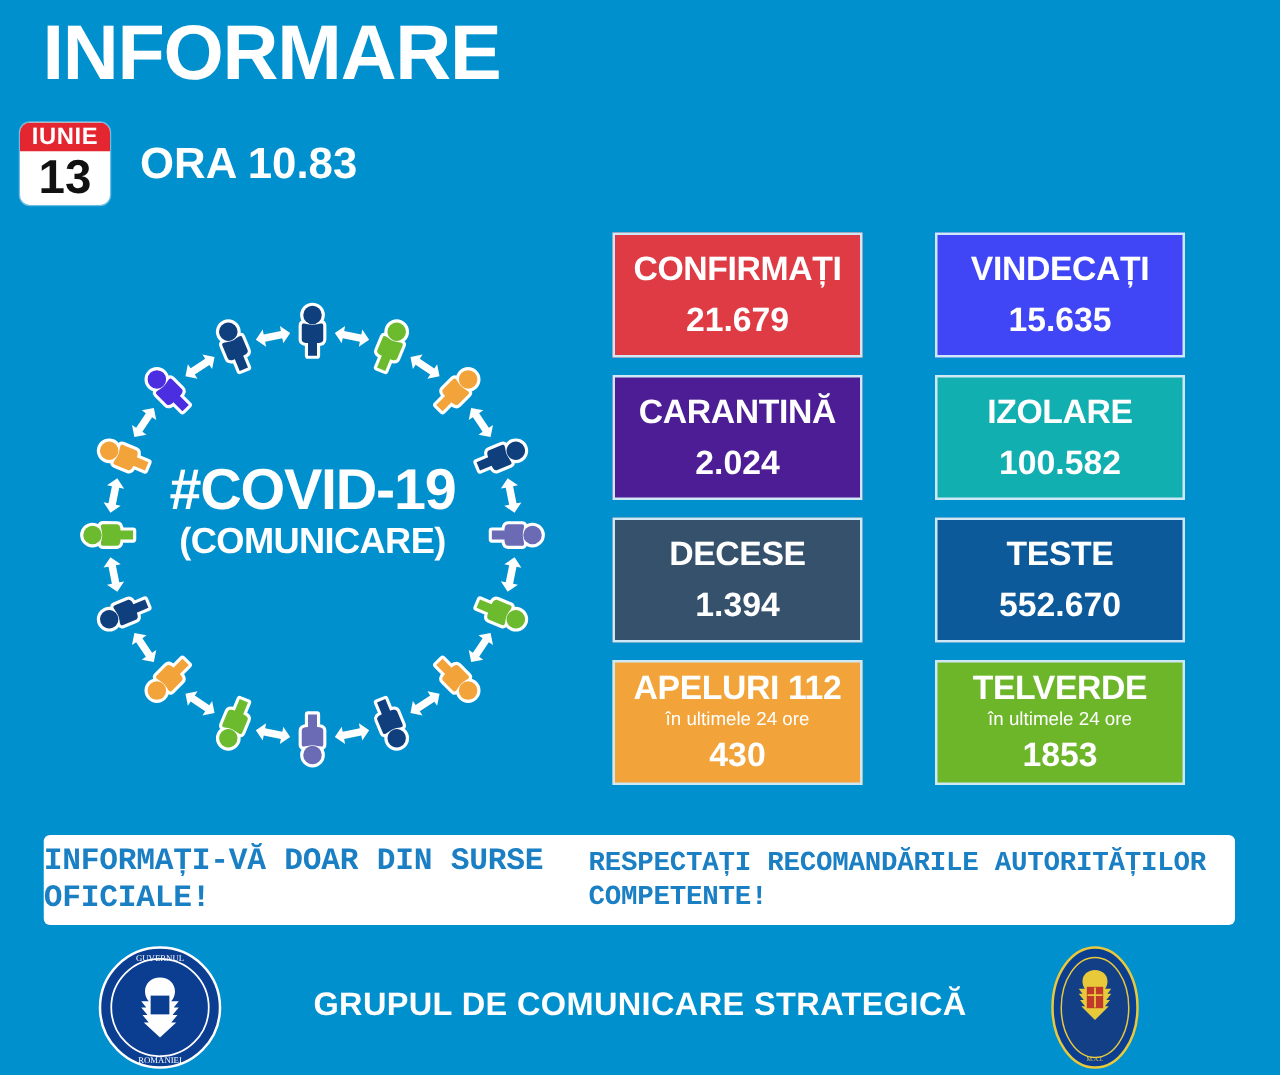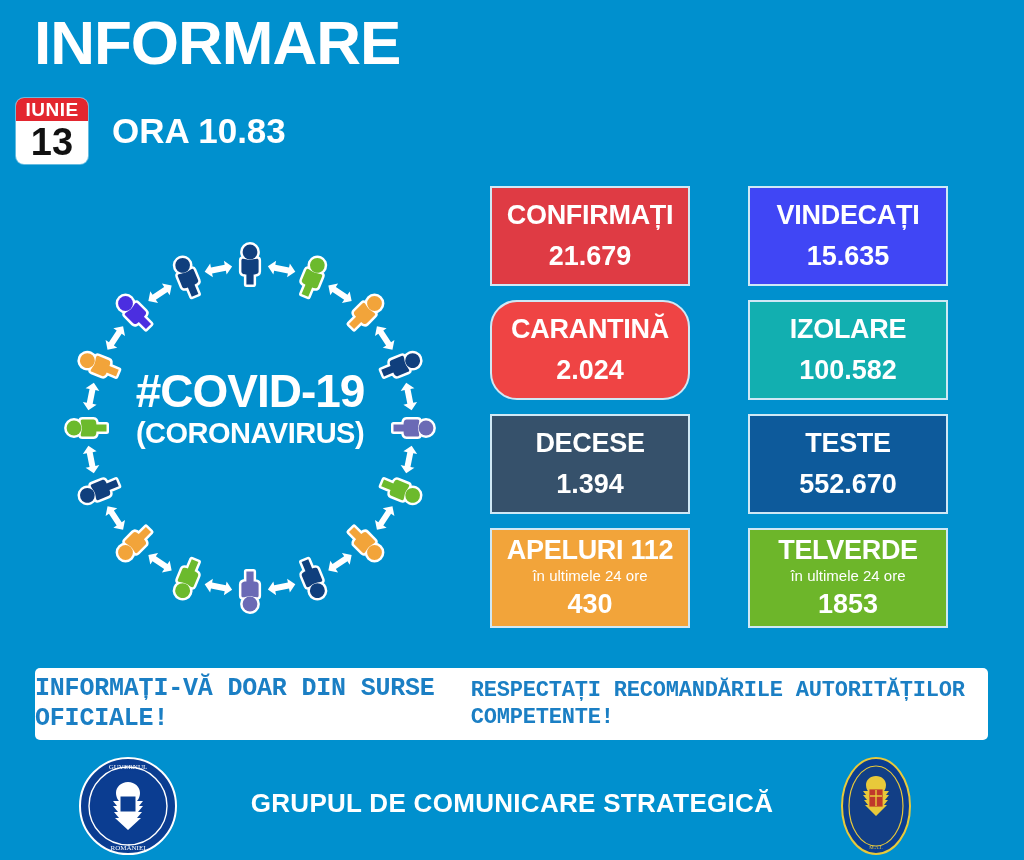--- a/index.html
+++ b/index.html
@@ -274,37 +274,37 @@
             <circle cx="0" cy="-14" r="7.4" fill="#103f7d"></circle>
             <path d="M-8.6,-5.5 C-8.6,-9 -4.4,-6.2 0,-6.2 C4.4,-6.2 8.6,-9 8.6,-5.5 L8.6,5.5 C8.6,8 5.6,8.4 3.6,8.4 L3.6,18.5 L-3.6,18.5 L-3.6,8.4 C-5.6,8.4 -8.6,8 -8.6,5.5 Z" fill="#103f7d"></path>
           </g>
           <g transform="translate(178.4,51.1) rotate(348.8)">
             <path d="M-14,0 L-7,-7 L-7,-3 L7,-3 L7,-7 L14,0 L7,7 L7,3 L-7,3 L-7,7 Z" fill="#ffffff"></path>
           </g>
         </g>
     </svg>
     <div class="covid-label">
       <div class="l1">#COVID-19</div>
-      <div class="l2">(CORONAVIRUS)</div>
+      <div class="l2">(COMUNICARE)</div>
     </div>
   </div>
 
   <div class="grid">
     <div class="row">
       <div class="box" style="background: rgb(223, 59, 68);">
         <div class="lbl">CONFIRMAȚI</div>
         <div class="val">21.679</div>
       </div>
       <div class="box" style="background: rgb(64, 70, 245);">
         <div class="lbl">VINDECAȚI</div>
         <div class="val">15.635</div>
       </div>
     </div>
     <div class="row">
-      <div class="box" style="background: #ef4444; border-radius: 27px;">
+      <div class="box" style="background: #4c1d95;">
         <div class="lbl">CARANTINĂ</div>
         <div class="val">2.024</div>
       </div>
       <div class="box" style="background: rgb(18, 175, 176);">
         <div class="lbl">IZOLARE</div>
         <div class="val">100.582</div>
       </div>
     </div>
     <div class="row">
       <div class="box" style="background: rgb(54, 81, 107);">

